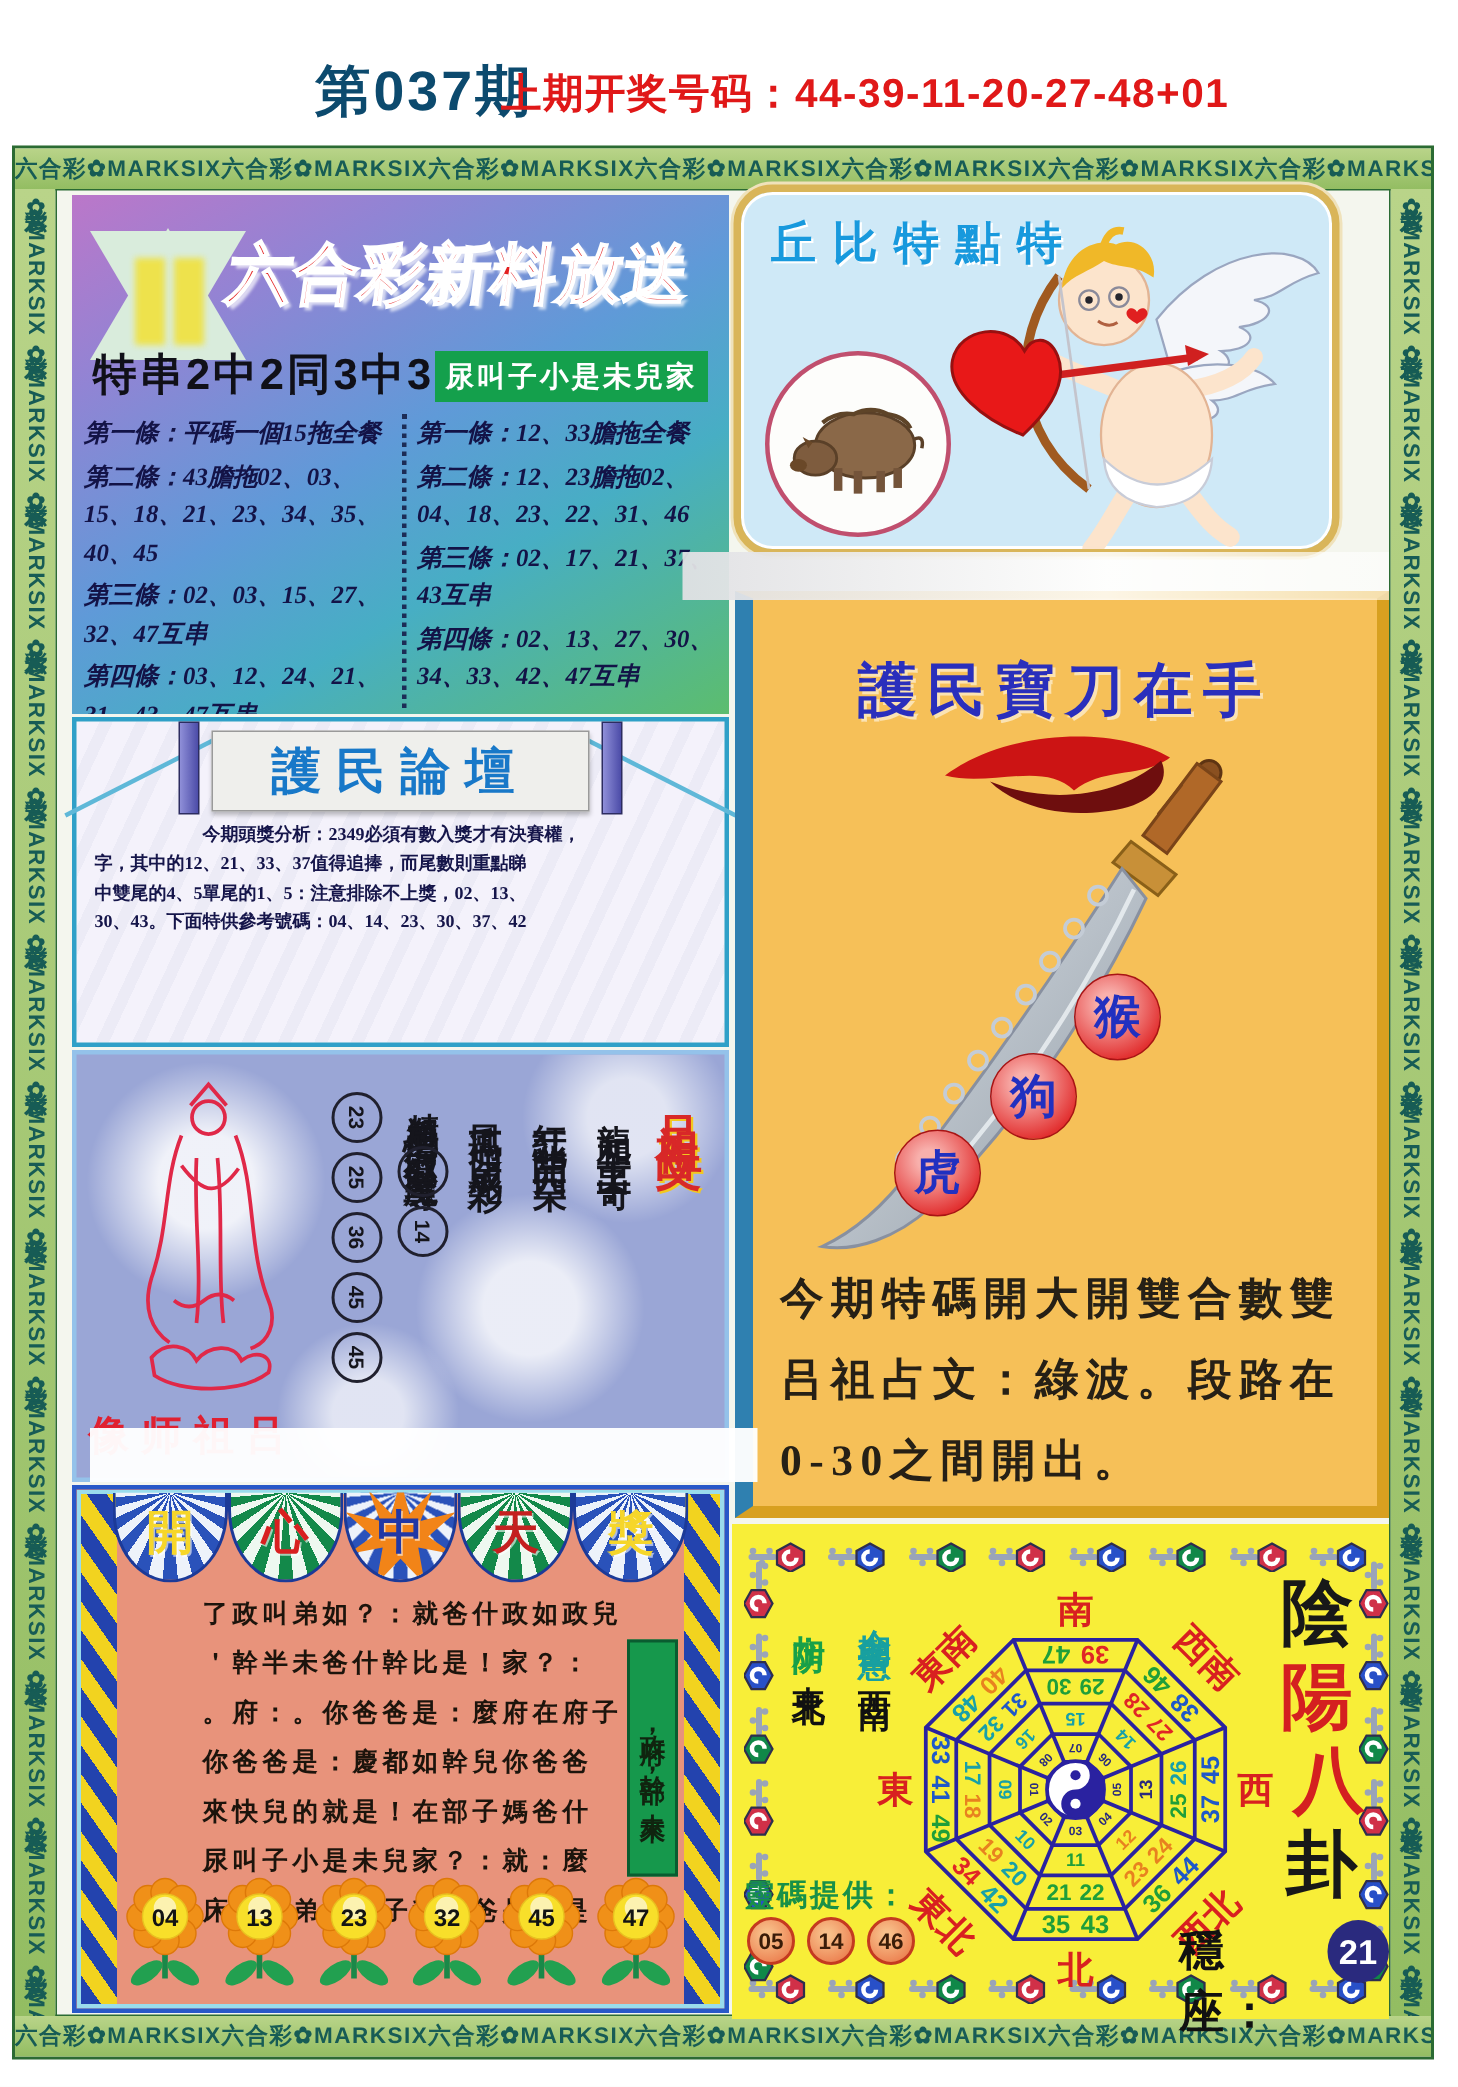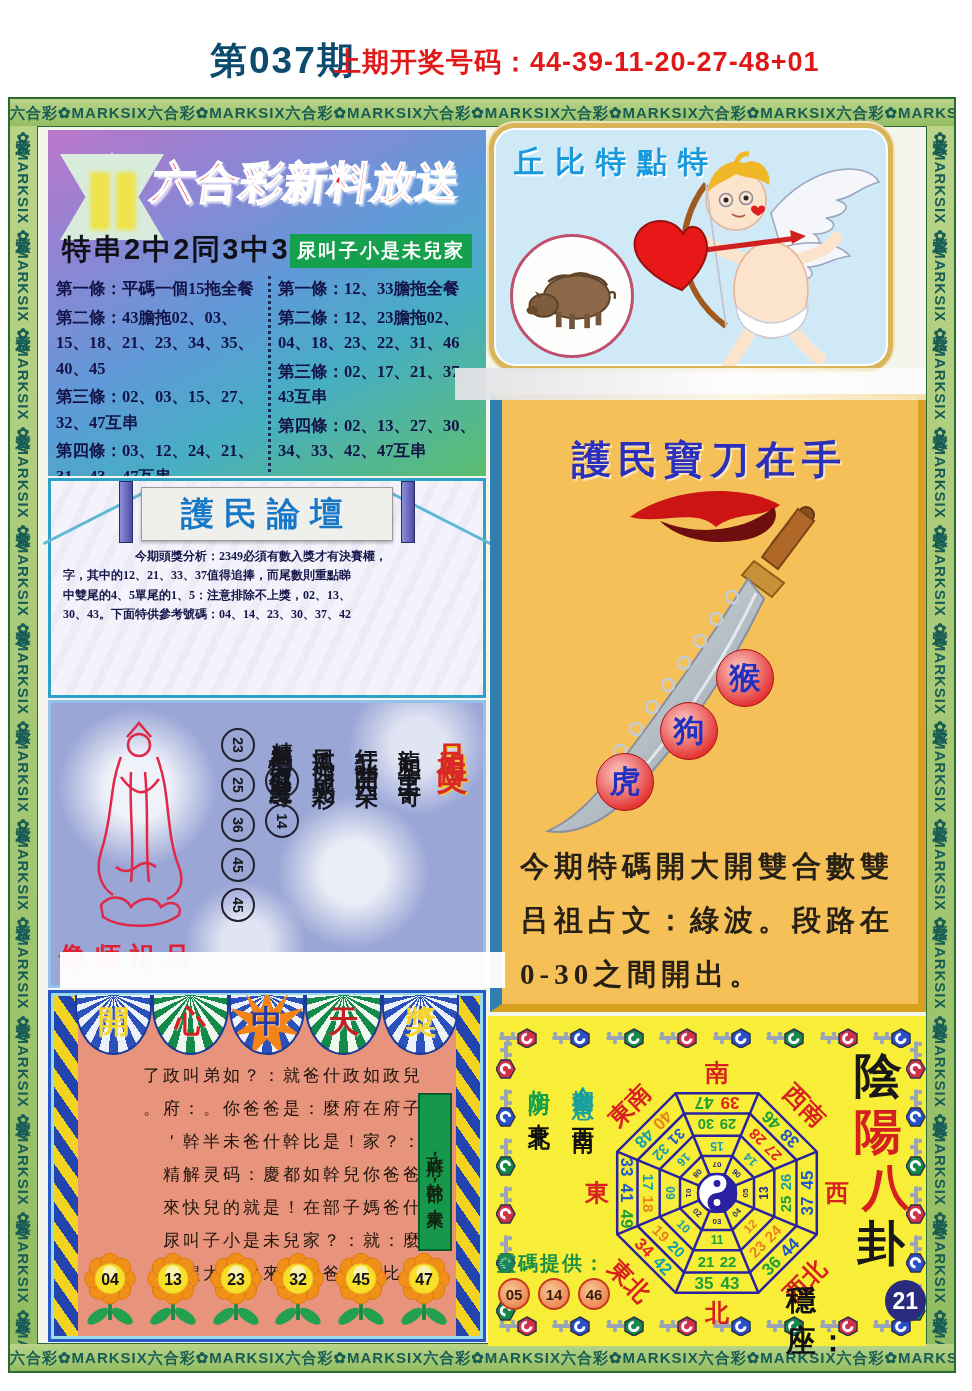--- a/index.html
+++ b/index.html
@@ -31,21 +31,21 @@
   .star .y1{left:38px;} .star .y2{left:64px;}
   .titleA{left:104px;top:24px;font-size:43px;font-weight:bold;color:#e32020;transform:skewX(-8deg);
           letter-spacing:1px;-webkit-text-stroke:1.5px #ffffff;text-shadow:3px 3px 2px rgba(255,255,255,.7);white-space:nowrap;}
   .subA{left:14px;top:100px;font-size:29px;font-weight:bold;color:#101018;letter-spacing:2px;white-space:nowrap;}
   .badgeA{left:242px;top:104px;background:#14a04c;color:#ffffff;font-size:19px;font-weight:bold;
           padding:4px 7px;letter-spacing:2px;white-space:nowrap;}
   .colsA{left:8px;top:146px;width:424px;height:196px;display:flex;}
   .colA{width:50%;font-size:16.5px;font-weight:bold;color:#131347;line-height:1.55;
         font-family:"Liberation Serif",serif;}
   .colA.right{border-left:3px dotted #1c2c56;padding-left:7px;box-sizing:border-box;}
-  .colA div{margin-bottom:3px;}
+  .colA div{margin-bottom:3px;font-style:italic;}
 
   
   .panelB{left:48px;top:478px;width:438px;height:220px;background:
           repeating-linear-gradient(115deg,#f4f2fb 0 14px,#ecebf6 14px 22px);border:3px solid #2fa0c8;box-sizing:border-box;}
   .roof{position:absolute;width:120px;height:3px;background:#5fb8d8;}
   .roof.l{left:-14px;top:34px;transform:rotate(-27deg);}
   .roof.r{right:-14px;top:34px;transform:rotate(27deg);}
   .pillar{position:absolute;top:0;width:12px;height:60px;background:linear-gradient(90deg,#8f8fd8,#4c4ca8);border:1px solid #2c2c60;}
   .pillar.l{left:68px;} .pillar.r{right:68px;}
   .bannerB{position:absolute;left:50%;top:6px;transform:translateX(-50%);width:250px;height:52px;
@@ -86,21 +86,21 @@
   .ribbon.l{left:3px;} .ribbon.r{right:3px;}
   .fans{position:absolute;left:24px;right:24px;top:2px;display:flex;justify-content:space-between;}
   .fan{position:relative;width:78px;height:58px;border:2px solid #1c3a98;border-top:none;overflow:hidden;
        border-radius:0 0 48px 48px / 0 0 60px 60px;}
   .fan.blue{background:repeating-conic-gradient(from 115deg at 50% 0%,#2a52ba 0 10deg,#edf2fa 10deg 20deg);}
   .fan.green{background:repeating-conic-gradient(from 115deg at 50% 0%,#13894a 0 10deg,#eef8f0 10deg 20deg);}
   .fanChar{position:absolute;left:50%;top:46%;transform:translate(-50%,-50%);font-size:31px;font-weight:bold;
            font-family:"Liberation Serif",serif;text-shadow:1px 1px 0 rgba(255,255,255,.6);}
   .burst{position:absolute;left:50%;top:48%;width:74px;height:74px;transform:translate(-50%,-50%);background:#f28418;
          clip-path:polygon(50% 0%,58% 32%,79% 10%,68% 38%,100% 30%,75% 52%,98% 68%,66% 62%,72% 95%,50% 72%,28% 95%,34% 62%,2% 68%,25% 52%,0% 30%,32% 38%,21% 10%,42% 32%);}
-  .storyRows{position:absolute;left:84px;top:66px;width:288px;text-align:right;font-size:17px;font-weight:normal;
+  .storyRows{position:absolute;left:84px;top:66px;width:288px;text-align:left;font-size:17px;font-weight:bold;
              color:#1c140c;letter-spacing:3px;line-height:33px;font-family:"Liberation Serif",serif;}
   .sideNote{position:absolute;left:367px;top:100px;width:34px;height:158px;background:#16984c;border:2px solid #0a5c30;
             box-sizing:border-box;display:flex;align-items:center;justify-content:center;}
   .sideNote span{writing-mode:vertical-rl;font-size:17px;font-weight:bold;color:#10240f;letter-spacing:3px;
                  font-family:"Liberation Serif",serif;}
   .flowers{position:absolute;left:28px;right:28px;bottom:4px;display:flex;justify-content:space-between;}
 
   
   .panelE{left:489px;top:123px;width:404px;height:248px;background:#cfe9f7;border:5px solid #d9b559;
           border-radius:26px;box-sizing:border-box;box-shadow:inset 0 0 0 2px #fff,0 0 0 2px #efe2bb;overflow:hidden;}
@@ -277,23 +277,23 @@
         </div>
         <div class="fan green">
           <span class="fanChar" style="color: rgb(196, 32, 32);">天</span>
         </div>
         <div class="fan blue">
           <span class="fanChar" style="color: rgb(246, 214, 42);">獎</span>
         </div>
       </div>
     <div class="storyRows" id="joke-story">
         <div>了政叫弟如？：就爸什政如政兒</div>
+        <div>＇幹半未爸什幹比是！家？：</div>
         <div>。府：。你爸爸是：麼府在府子</div>
-        <div>＇幹半未爸什幹比是！家？：</div>
-        <div>精解灵码：慶都如幹兒你爸爸</div>
+        <div>你爸爸是：慶都如幹兒你爸爸</div>
         <div>來快兒的就是！在部子媽爸什</div>
         <div>尿叫子小是未兒家？：就：麼</div>
         <div>床醒大弟比來子我爸爸是比是</div>
       </div>
     <div class="sideNote">
       <span>政府，幹部，未來</span>
     </div>
     <div class="flowers" id="joke-flowers">
         <div><svg width="62" height="84" viewBox="0 0 66 86">
     <rect x="31" y="50" width="4" height="26" fill="#1a8848"></rect>

